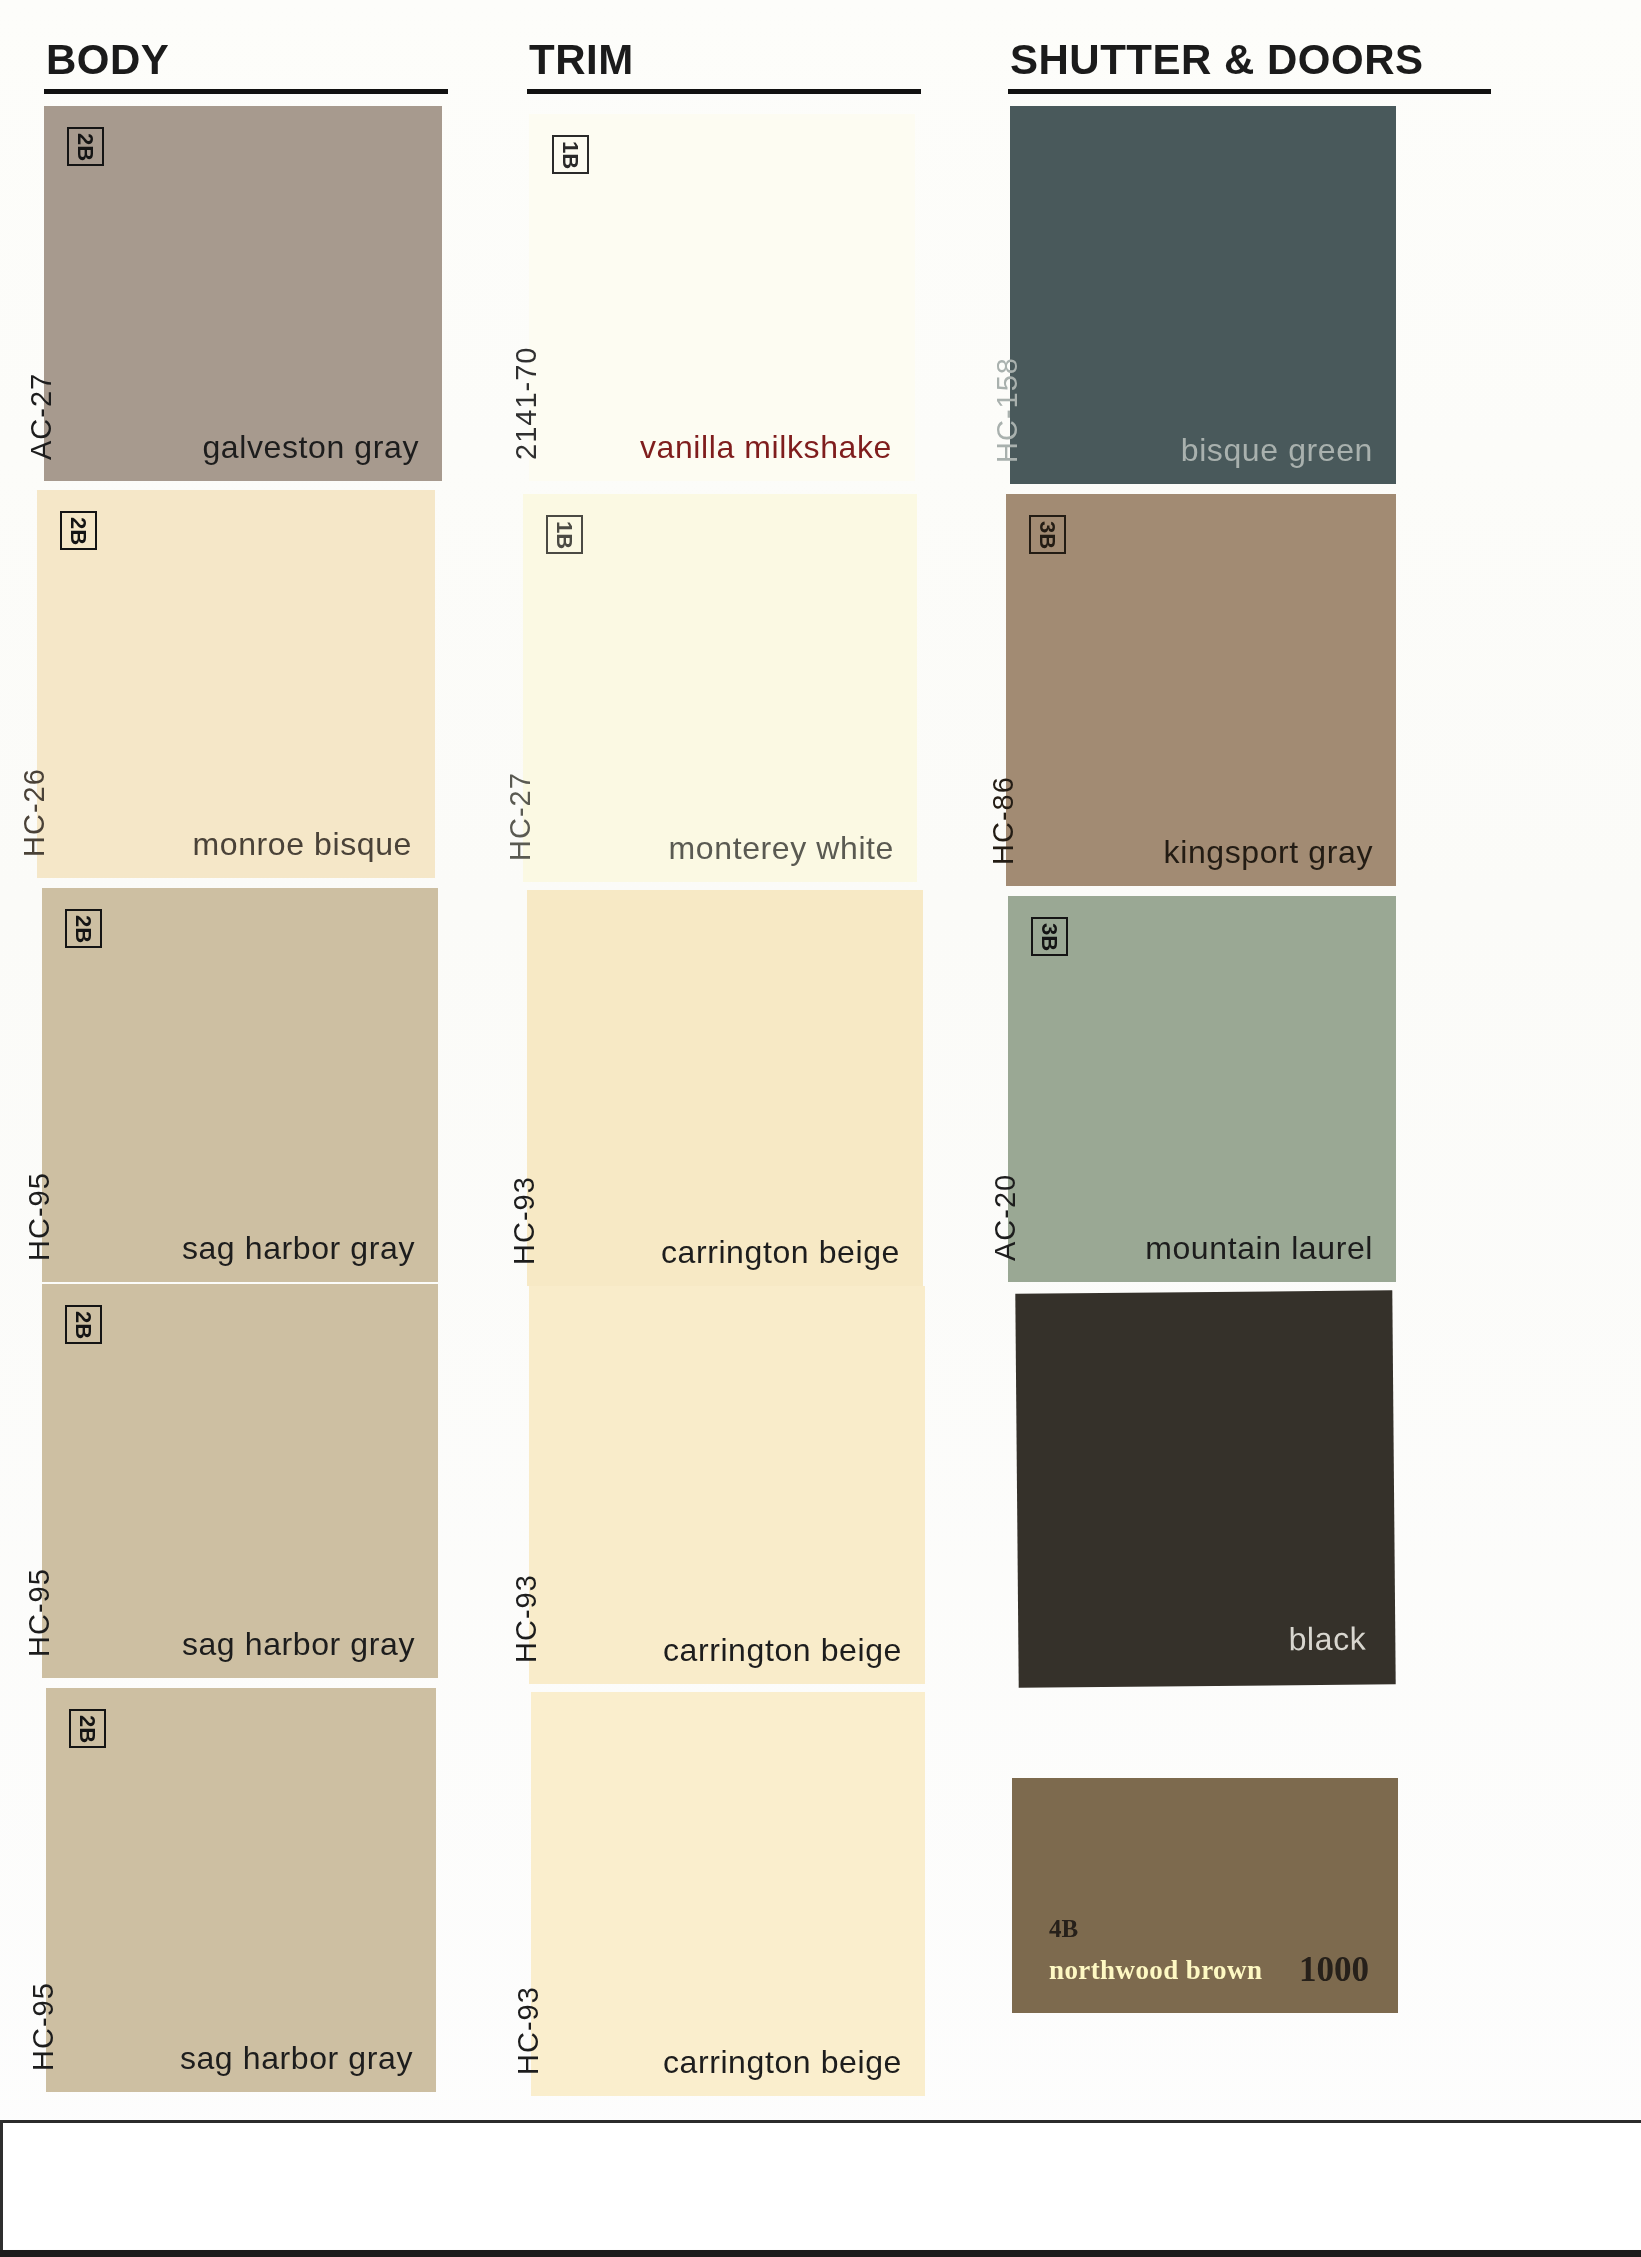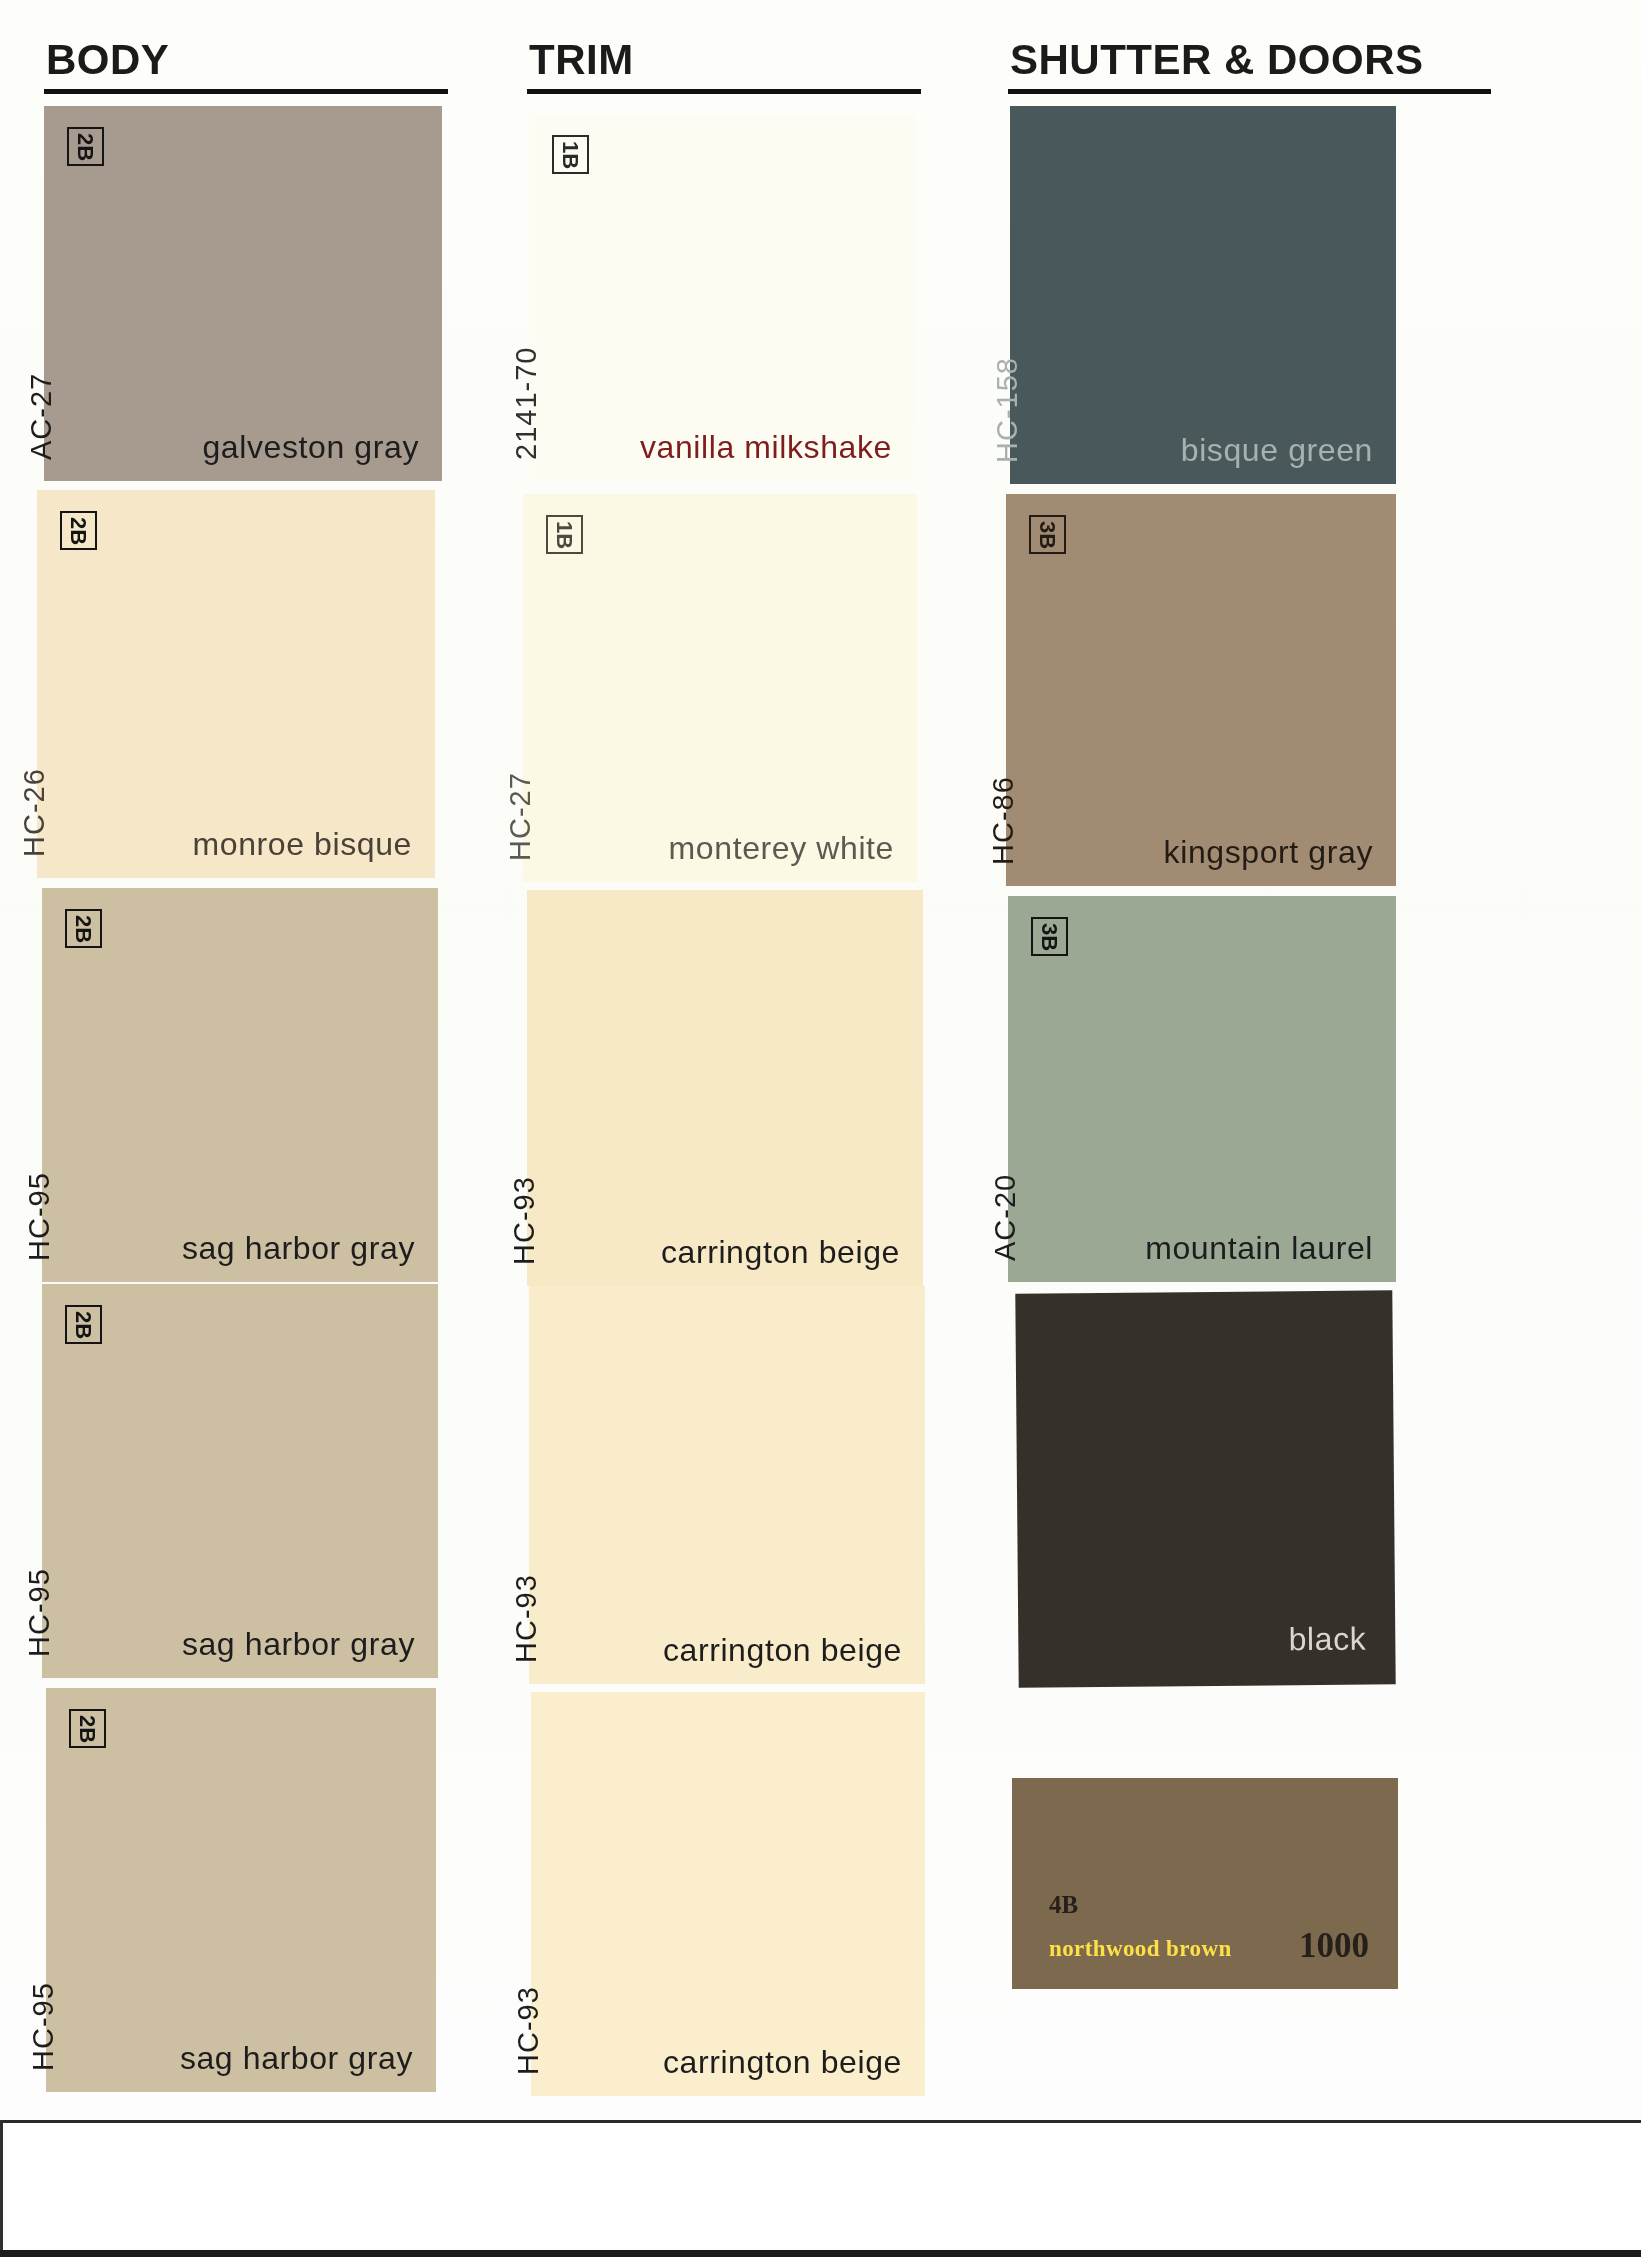--- a/index.html
+++ b/index.html
@@ -111,23 +111,23 @@
     left: 37px;
     bottom: 70px;
     font-size: 25px;
     font-weight: bold;
     color: #26201a;
   }
   .chip-serif .chip-name {
     position: absolute;
     left: 37px;
     bottom: 27px;
-    font-size: 23px;
-    font-weight: bold;
-    color: #fde047;
+    font-size: 27px;
+    font-weight: bold;
+    color: #fef9c3;
     letter-spacing: 0.4px;
     text-align: center;
   }
   .chip-serif .chip-number {
     position: absolute;
     right: 29px;
     bottom: 23px;
     font-size: 35px;
     font-weight: bold;
     color: #26201a;
@@ -261,21 +261,21 @@
         <span>3B</span>
       </div>
       <div class="swatch-code">AC-20</div>
       <div class="swatch-name">mountain laurel</div>
     </div>
 
     <div class="swatch" style="left:1017px; top:1292px; width:377px; height:394px; background:#35312a; transform: rotate(-0.5deg);">
       <div class="swatch-name" style="color:#d8d6cf; right:29px; bottom:27px;text-align:center;">black</div>
     </div>
 
-    <div class="chip-serif" style="left:1012px; top:1778px; width:386px; height:211px; background:#7d6a4e;">
+    <div class="chip-serif" style="left:1012px; top:1778px; width:386px; height:235px; background:#7d6a4e;">
       <div class="chip-tier">4B</div>
       <div class="chip-name">northwood brown</div>
       <div class="chip-number">1000</div>
     </div>
   </div>
 
   <div class="bottom-rule" style="top:2120px;"></div>
   <div class="bottom-strip" style="top:2123px; height:126px;"></div>
   <div class="edge-left" style="left:0px; top:2120px; height:137px;"></div>
   <div class="bottom-rule" style="top:2250px; height:7.7px; background:#1c1c1c;"></div>

